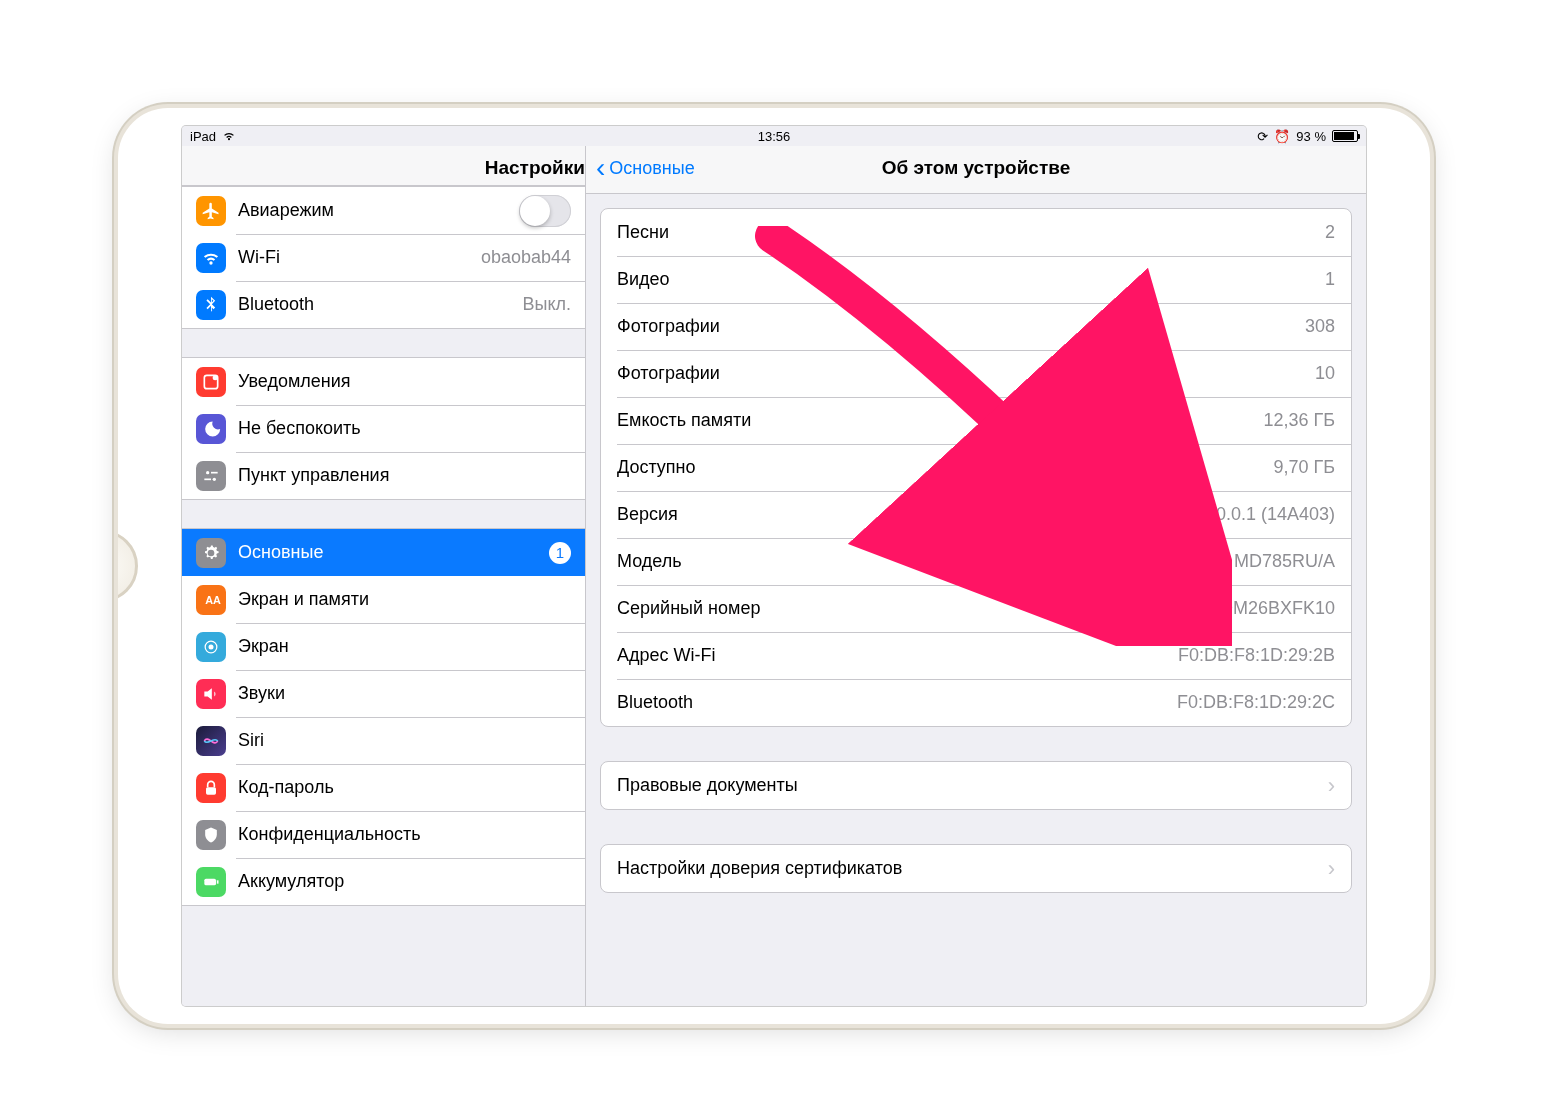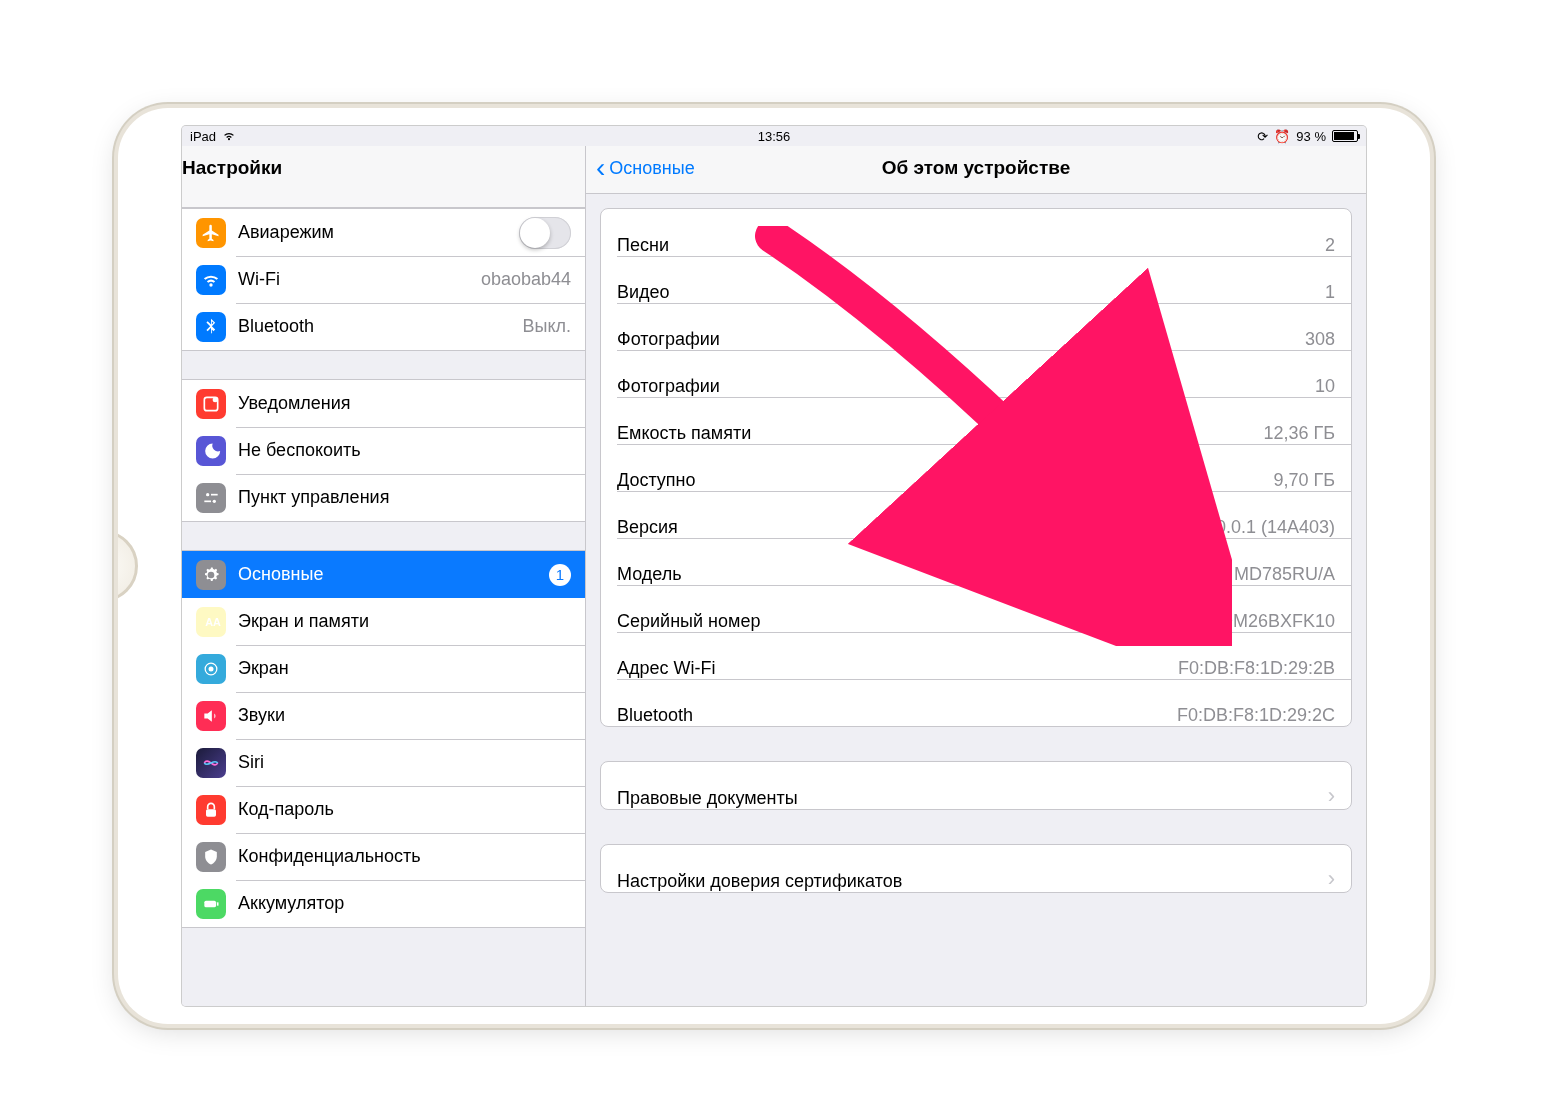--- a/index.html
+++ b/index.html
@@ -13,21 +13,21 @@
 .statusbar .center { position:absolute; left:50%; transform:translateX(-50%); }
 .wifi-ic { width:14px; height:10px; }
 .battery { width:26px; height:12px; border:1px solid #000; border-radius:2px; position:relative; display:inline-block; }
 .battery::after { content:""; position:absolute; right:-3px; top:3px; width:2px; height:5px; background:#000; border-radius:0 1px 1px 0; }
 .battery .fill { position:absolute; left:1px; top:1px; bottom:1px; width:85%; background:#000; }
 
 .split { flex:1; display:flex; overflow:hidden; }
 .sidebar { width:404px; border-right:1px solid #c8c7cc; background:#efeff4; display:flex; flex-direction:column; overflow-y:auto; }
 .detail { flex:1; background:#efeff4; display:flex; flex-direction:column; overflow-y:auto; }
 
-.side-title { text-align:left; font-size:19px; font-weight:600; padding:11px 0 28px; background:#f7f7f8; border-bottom:1px solid #c8c7cc; }
+.side-title { text-align:right; font-size:19px; font-weight:600; padding:11px 0 6px; background:#f7f7f8; border-bottom:1px solid #c8c7cc; }
 .nav-header { display:flex; align-items:center; justify-content:center; position:relative; padding:11px 0 14px; background:#f7f7f8; border-bottom:1px solid #c8c7cc; }
 .nav-title { font-size:19px; font-weight:600; }
 .nav-back { position:absolute; left:10px; display:flex; align-items:center; color:#007aff; font-size:18px; gap:4px; cursor:pointer; }
 .nav-back .chev { font-size:28px; line-height:18px; font-weight:300; }
 
 .group { background:#fff; border-top:1px solid #c8c7cc; border-bottom:1px solid #c8c7cc; }
 .gap { height:28px; }
 .gap-sm { height:34px; }
 .row { display:flex; align-items:center; height:47px; padding:0 14px 0 14px; font-size:18px; color:#000; position:relative; }
 .row+.row::before { content:""; position:absolute; left:54px; right:0; top:0; height:1px; background:#c8c7cc; }
@@ -35,21 +35,21 @@
 .row.selected+.row::before, .row.selected::before { display:none; }
 .row .icon { width:30px; height:30px; border-radius:7px; margin-right:12px; display:flex; align-items:center; justify-content:center; flex-shrink:0; }
 .row .label { flex:1; }
 .row .value { color:#8e8e93; font-size:18px; }
 .badge { background:#fff; color:#0a7aff; border-radius:11px; min-width:22px; height:22px; display:flex; align-items:center; justify-content:center; font-size:15px; font-weight:500; padding:0 6px; }
 
 .toggle { width:52px; height:32px; background:#e5e5ea; border-radius:16px; position:relative; box-shadow:inset 0 0 0 1px #d0d0d5; }
 .toggle .knob { position:absolute; width:30px; height:30px; background:#fff; border-radius:50%; top:1px; left:1px; box-shadow:0 2px 4px rgba(0,0,0,.25); }
 
 .detail-group { margin:0 14px; background:#fff; border:1px solid #c8c7cc; border-radius:8px; overflow:hidden; }
-.drow { display:flex; align-items:flex-end; justify-content:space-between; height:47px; padding:0 16px; font-size:18px; position:relative; }
+.drow { display:flex; align-items:center; justify-content:space-between; height:47px; padding:0 16px; font-size:18px; position:relative; }
 .drow+.drow::before { content:""; position:absolute; left:16px; right:0; top:0; height:1px; background:#c8c7cc; }
 .drow .k { color:#000; }
 .drow .v { color:#8e8e93; }
 .drow .chevron { color:#c7c7cc; font-size:22px; font-weight:300; }
 
 .arrow-overlay { position:absolute; pointer-events:none; z-index:50; }
 
 .ic-svg { width:20px; height:20px; fill:#fff; }
 </style>
 </head>
@@ -154,21 +154,21 @@
           <div class="row selected">
             <div class="icon" style="background:#8e8e93">
                 <svg class="ic-svg" viewBox="0 0 24 24">
                   <path d="M12 8a4 4 0 100 8 4 4 0 000-8zm9 4l-2 .5a7 7 0 01-.7 1.7l1 1.8-1.4 1.4-1.8-1a7 7 0 01-1.7.7l-.5 2h-2l-.5-2a7 7 0 01-1.7-.7l-1.8 1L6.5 16l1-1.8A7 7 0 016.8 12.5L4.8 12l.0-2 2-.5A7 7 0 017.5 7.8l-1-1.8L8 4.6l1.8 1a7 7 0 011.7-.7l.5-2h2l.5 2a7 7 0 011.7.7l1.8-1L19.4 6l-1 1.8a7 7 0 01.7 1.7l2 .5v2z"></path>
                 </svg>
               </div>
             <span class="label">Основные</span>
             <span class="badge">1</span>
           </div>
           <div class="row">
-            <div class="icon" style="background:#fef9c3">
+            <div class="icon" style="background:#f97316">
                 <svg class="ic-svg" viewBox="0 0 24 24">
                   <text x="5" y="17" font-size="13" fill="#fff" font-weight="bold">AA</text>
                 </svg>
               </div>
             <span class="label">Экран и памяти</span>
           </div>
           <div class="row">
             <div class="icon" style="background:#34aadc">
                 <svg class="ic-svg" viewBox="0 0 24 24">
                   <circle cx="12" cy="12" r="7" fill="none" stroke="#fff" stroke-width="1.5"></circle>

